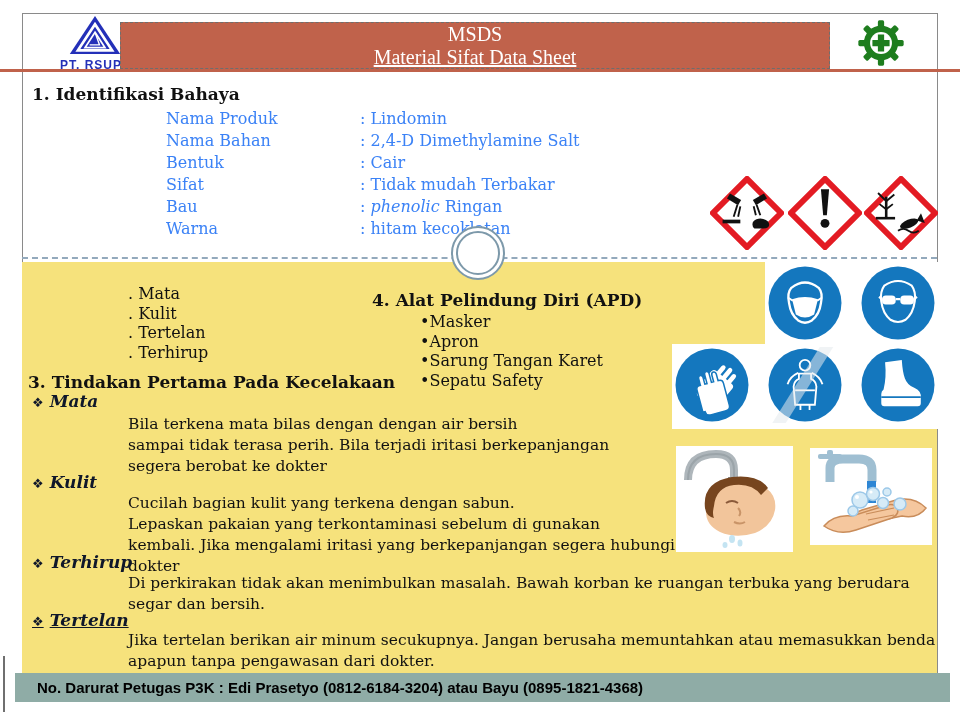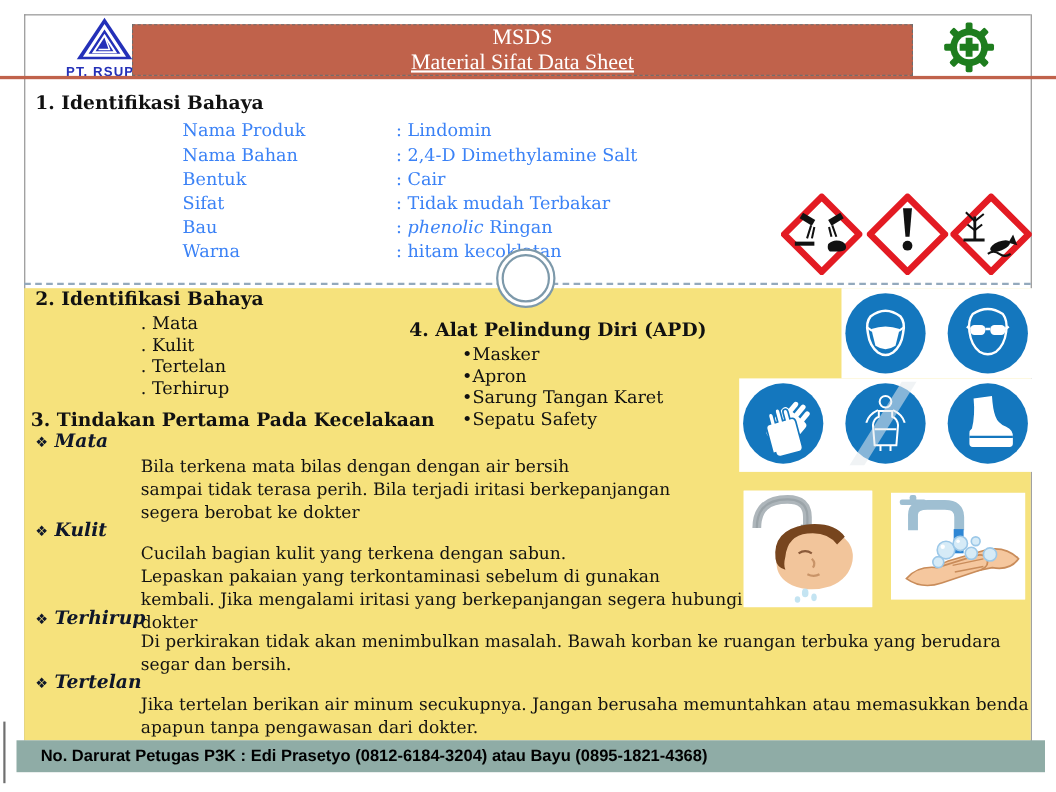--- a/index.html
+++ b/index.html
@@ -182,21 +182,20 @@
 
   <div class="dash-divider"></div>
 
   <div class="yellow-panel"></div>
   <div class="ring">
       <div class="ring-inner"></div>
     </div>
   <div class="patch patch-top"></div>
   <div class="patch patch-mid"></div>
 
-  <div class="sec-heading" style="left:32px; top:262px;">2. Identifikasi Bahaya</div>
   <div class="list-items" style="left:128px; top:284px;">
     <div>. Mata</div>
     <div>. Kulit</div>
     <div>. Tertelan</div>
     <div>. Terhirup</div>
   </div>
 
   <div class="sec-heading" style="left:372px; top:290px;">4. Alat Pelindung Diri (APD)</div>
   <div class="list-items" style="left:420px; top:312px;">
     <div>•Masker</div>
@@ -219,21 +218,21 @@
   </div>
   <div class="fa-text" style="top:493px; width:600px;">Cucilah bagian kulit yang terkena dengan sabun.
 Lepaskan pakaian yang terkontaminasi sebelum di gunakan
 kembali. Jika mengalami iritasi yang berkepanjangan segera hubungi dokter</div>
 
   <div class="fa-title" style="top:552px;">
     <span class="bullet">❖</span><em>Terhirup</em>
   </div>
   <div class="fa-text" style="top:573px; width:806px;">Di perkirakan tidak akan menimbulkan masalah. Bawah korban ke ruangan terbuka yang berudara segar dan bersih.</div>
 
-  <div class="fa-title" style="top:610px;">
+  <div class="fa-title" style="top:610px;text-decoration:underline;">
     <span class="bullet">❖</span><em>Tertelan</em>
   </div>
   <div class="fa-text" style="top:630px; width:810px;">Jika tertelan berikan air minum secukupnya. Jangan berusaha memuntahkan atau memasukkan benda apapun tanpa pengawasan dari dokter.</div>
 
   <span class="ppe" style="left:767px; top:265px;">
     <svg width="76" height="76" viewBox="0 0 100 100">
       <circle cx="50" cy="50" r="48" fill="#1477BE"></circle>
       <path d="M32 30 Q50 16 68 30 Q74 37 71 50 Q69 65 59 73 Q50 79 41 73 Q31 65 29 50 Q26 37 32 30 Z" fill="none" stroke="#fff" stroke-width="3"></path>
       <path d="M32 30 Q50 15 68 30 Q60 23 50 24 Q40 23 32 30 Z" fill="#fff"></path>
       <path d="M33 45 Q50 39 67 45 L62 65 Q50 73 38 65 Z" fill="#fff"></path>

